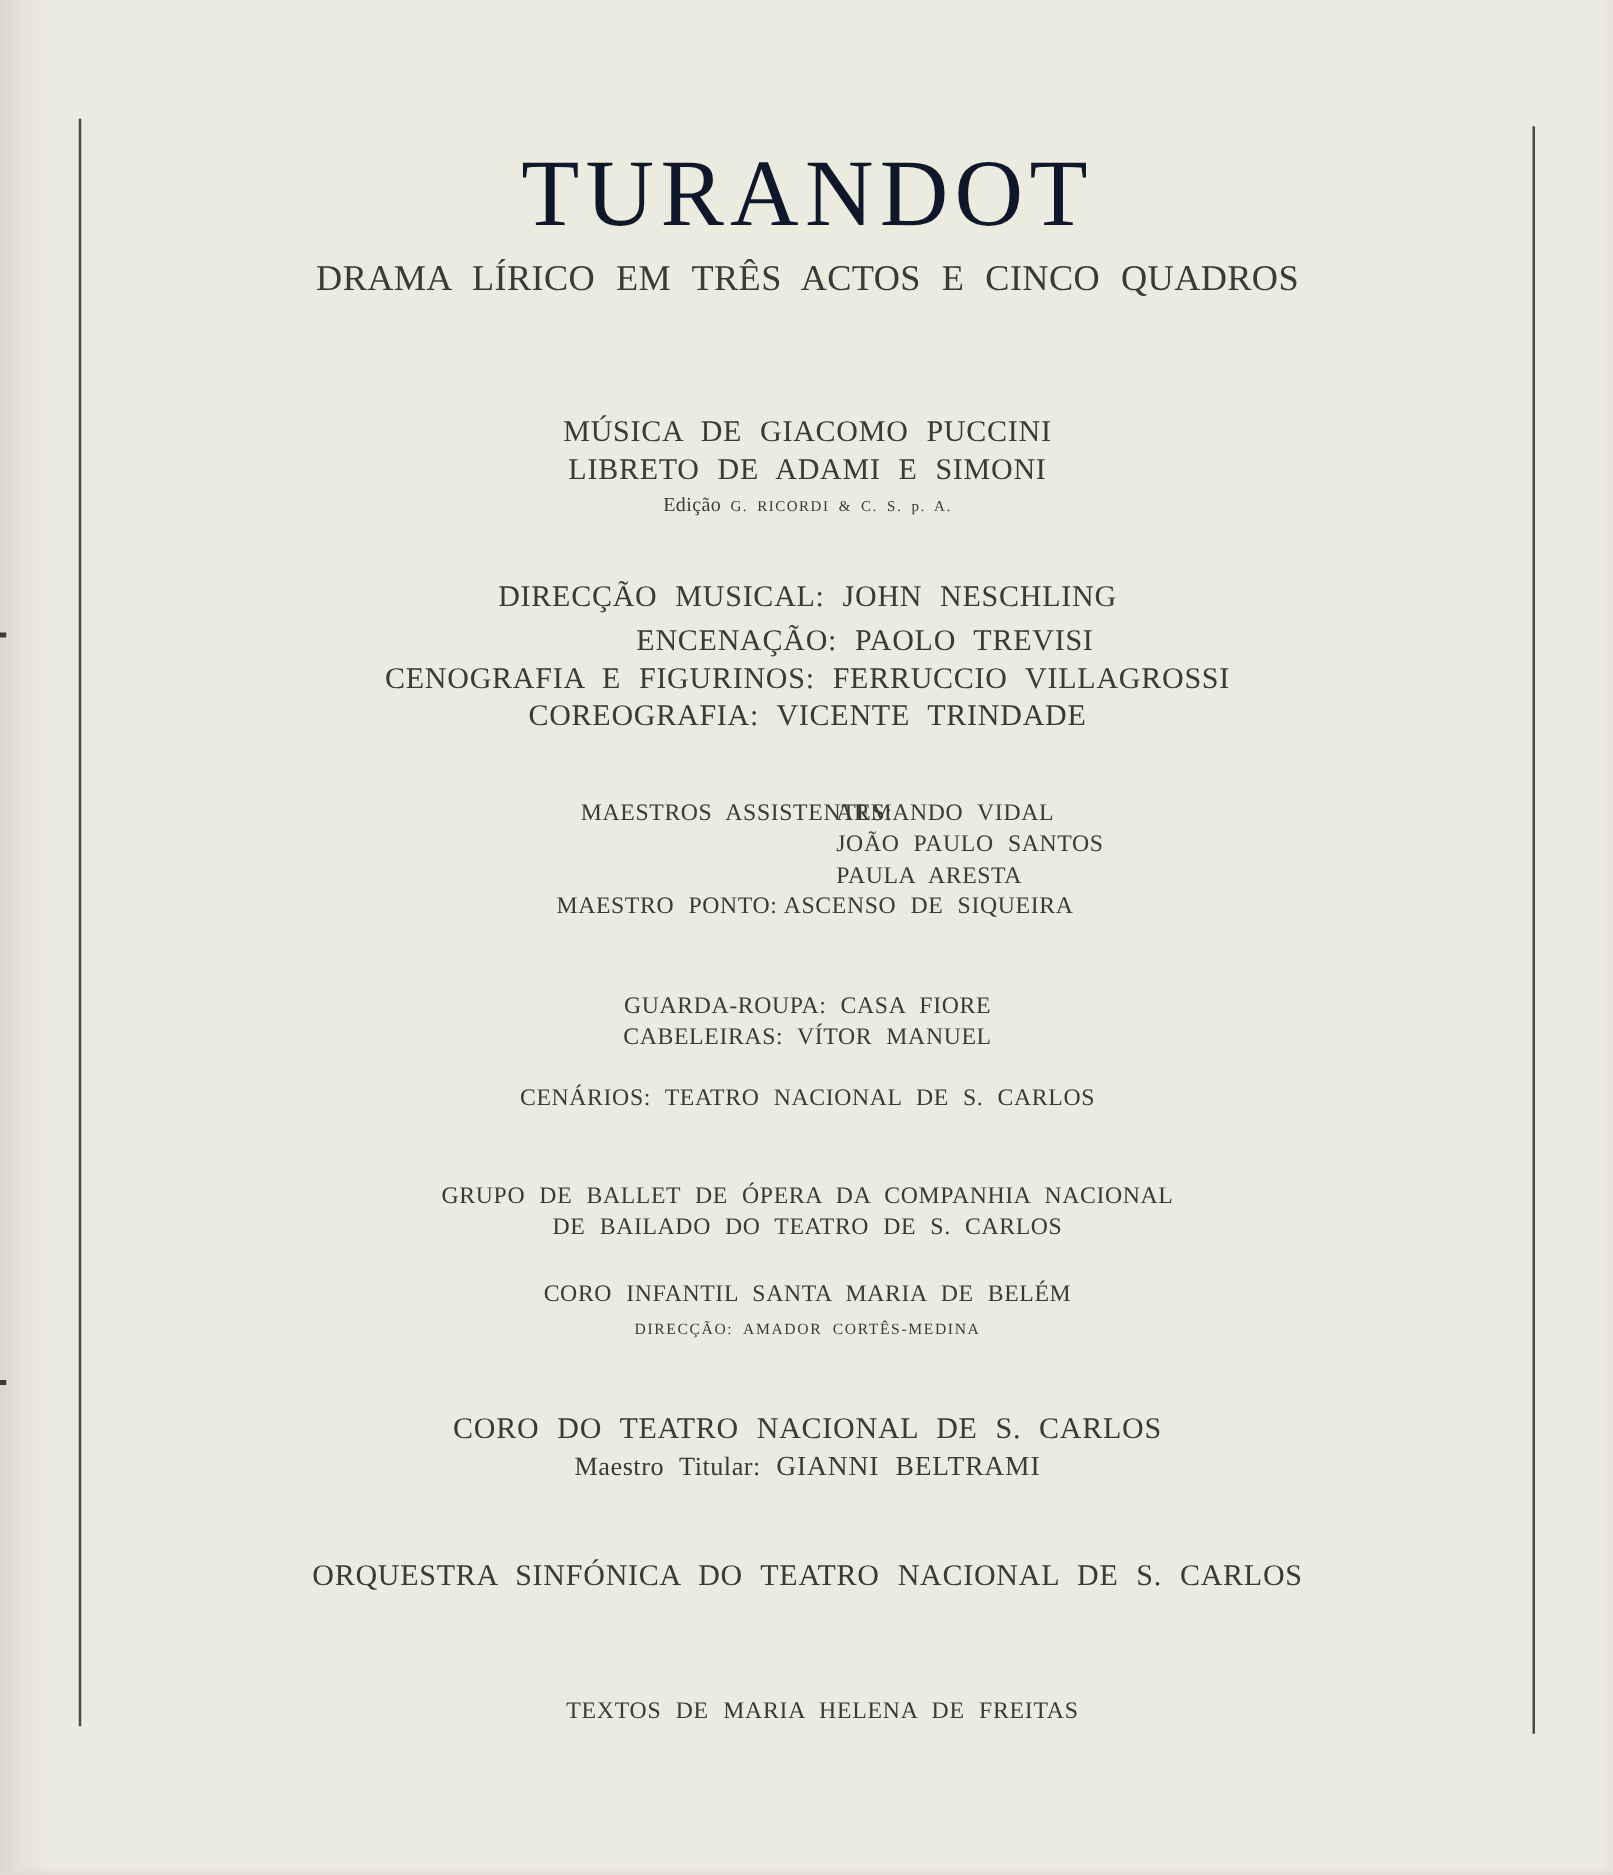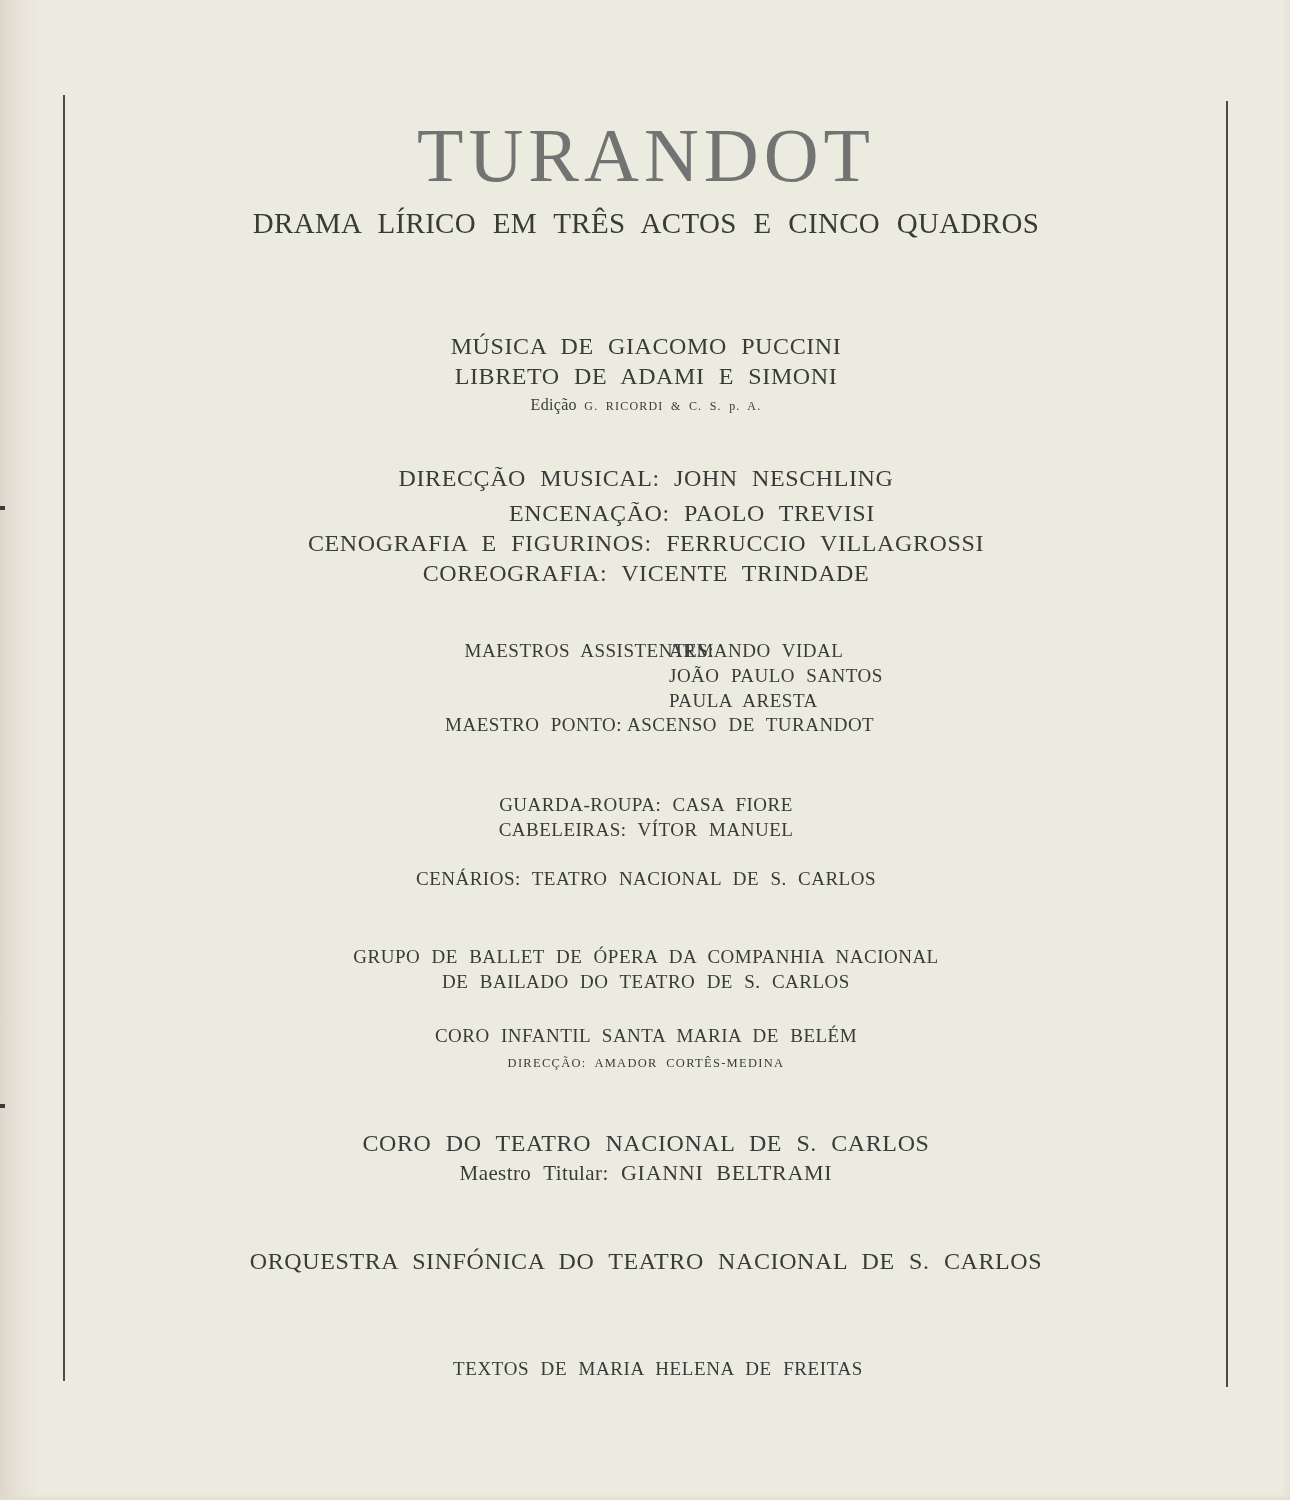--- a/index.html
+++ b/index.html
@@ -62,21 +62,21 @@
       text-align: center;
       white-space: nowrap;
       word-spacing: 0.32em;
     }
     .title {
       top: 113px;
       font-size: 76px;
       letter-spacing: 5px;
       word-spacing: 0;
       line-height: 84px;
-      color: #737373;
+      color: #0f172a;
     }
     .subtitle {
       top: 206px;
       font-size: 29px;
       line-height: 34px;
       letter-spacing: 0.3px;
     }
     .small-caps-line {
       font-size: 19px;
       line-height: 24px;
@@ -192,21 +192,21 @@
     <span>COREOGRAFIA:</span>
     <span>VICENTE TRINDADE</span>
   </div>
 
   <div class="assist-block" style="top:639px; left:0; width:1160px; height:110px;">
     <div class="assist-label" style="top:0;">MAESTROS ASSISTENTES:</div>
     <div class="assist-name" style="top:0;">ARMANDO VIDAL</div>
     <div class="assist-name" style="top:25px;">JOÃO PAULO SANTOS</div>
     <div class="assist-name" style="top:50px;">PAULA ARESTA</div>
     <div class="assist-label" style="top:74px; right:604px;">MAESTRO PONTO:</div>
-    <div class="assist-name" style="top:74px; left:561px;">ASCENSO DE TURANDOT</div>
+    <div class="assist-name" style="top:74px; left:561px;">ASCENSO DE SIQUEIRA</div>
   </div>
 
   <div class="line s19 g1">GUARDA-ROUPA: CASA FIORE</div>
   <div class="line s19 g2">CABELEIRAS: VÍTOR MANUEL</div>
   <div class="line s19 g3">CENÁRIOS: TEATRO NACIONAL DE S. CARLOS</div>
 
   <div class="line s19 b1">GRUPO DE BALLET DE ÓPERA DA COMPANHIA NACIONAL</div>
   <div class="line s19 b2">DE BAILADO DO TEATRO DE S. CARLOS</div>
 
   <div class="line s19 ci">CORO INFANTIL SANTA MARIA DE BELÉM</div>

